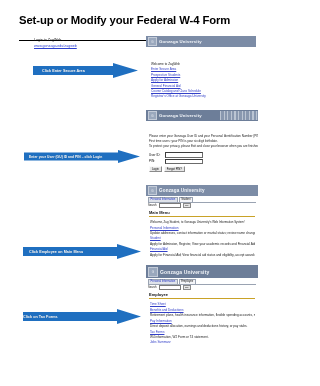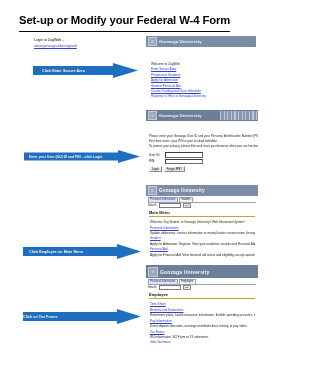--- a/index.html
+++ b/index.html
@@ -10,21 +10,21 @@
     overflow:hidden;position:relative;
   }
   .page{position:absolute;inset:0;background:#fff;}
 
   
   .doc-title{
     position:absolute;left:19px;top:14px;
     font-size:11.3px;font-weight:bold;color:#000;
     letter-spacing:-0.1px;
     border-bottom:1.2px solid #000;
-    padding-bottom:5px;
+    padding-bottom:14px;
     white-space:nowrap;
   }
 
   
   .note{position:absolute;font-size:3.6px;color:#111;line-height:1.55;}
   .note .lnk{color:#2b3fd0;text-decoration:underline;display:block;}
 
   
   .arrow-wrap{position:absolute;display:block;}
   .arrow-wrap svg{display:block;}

